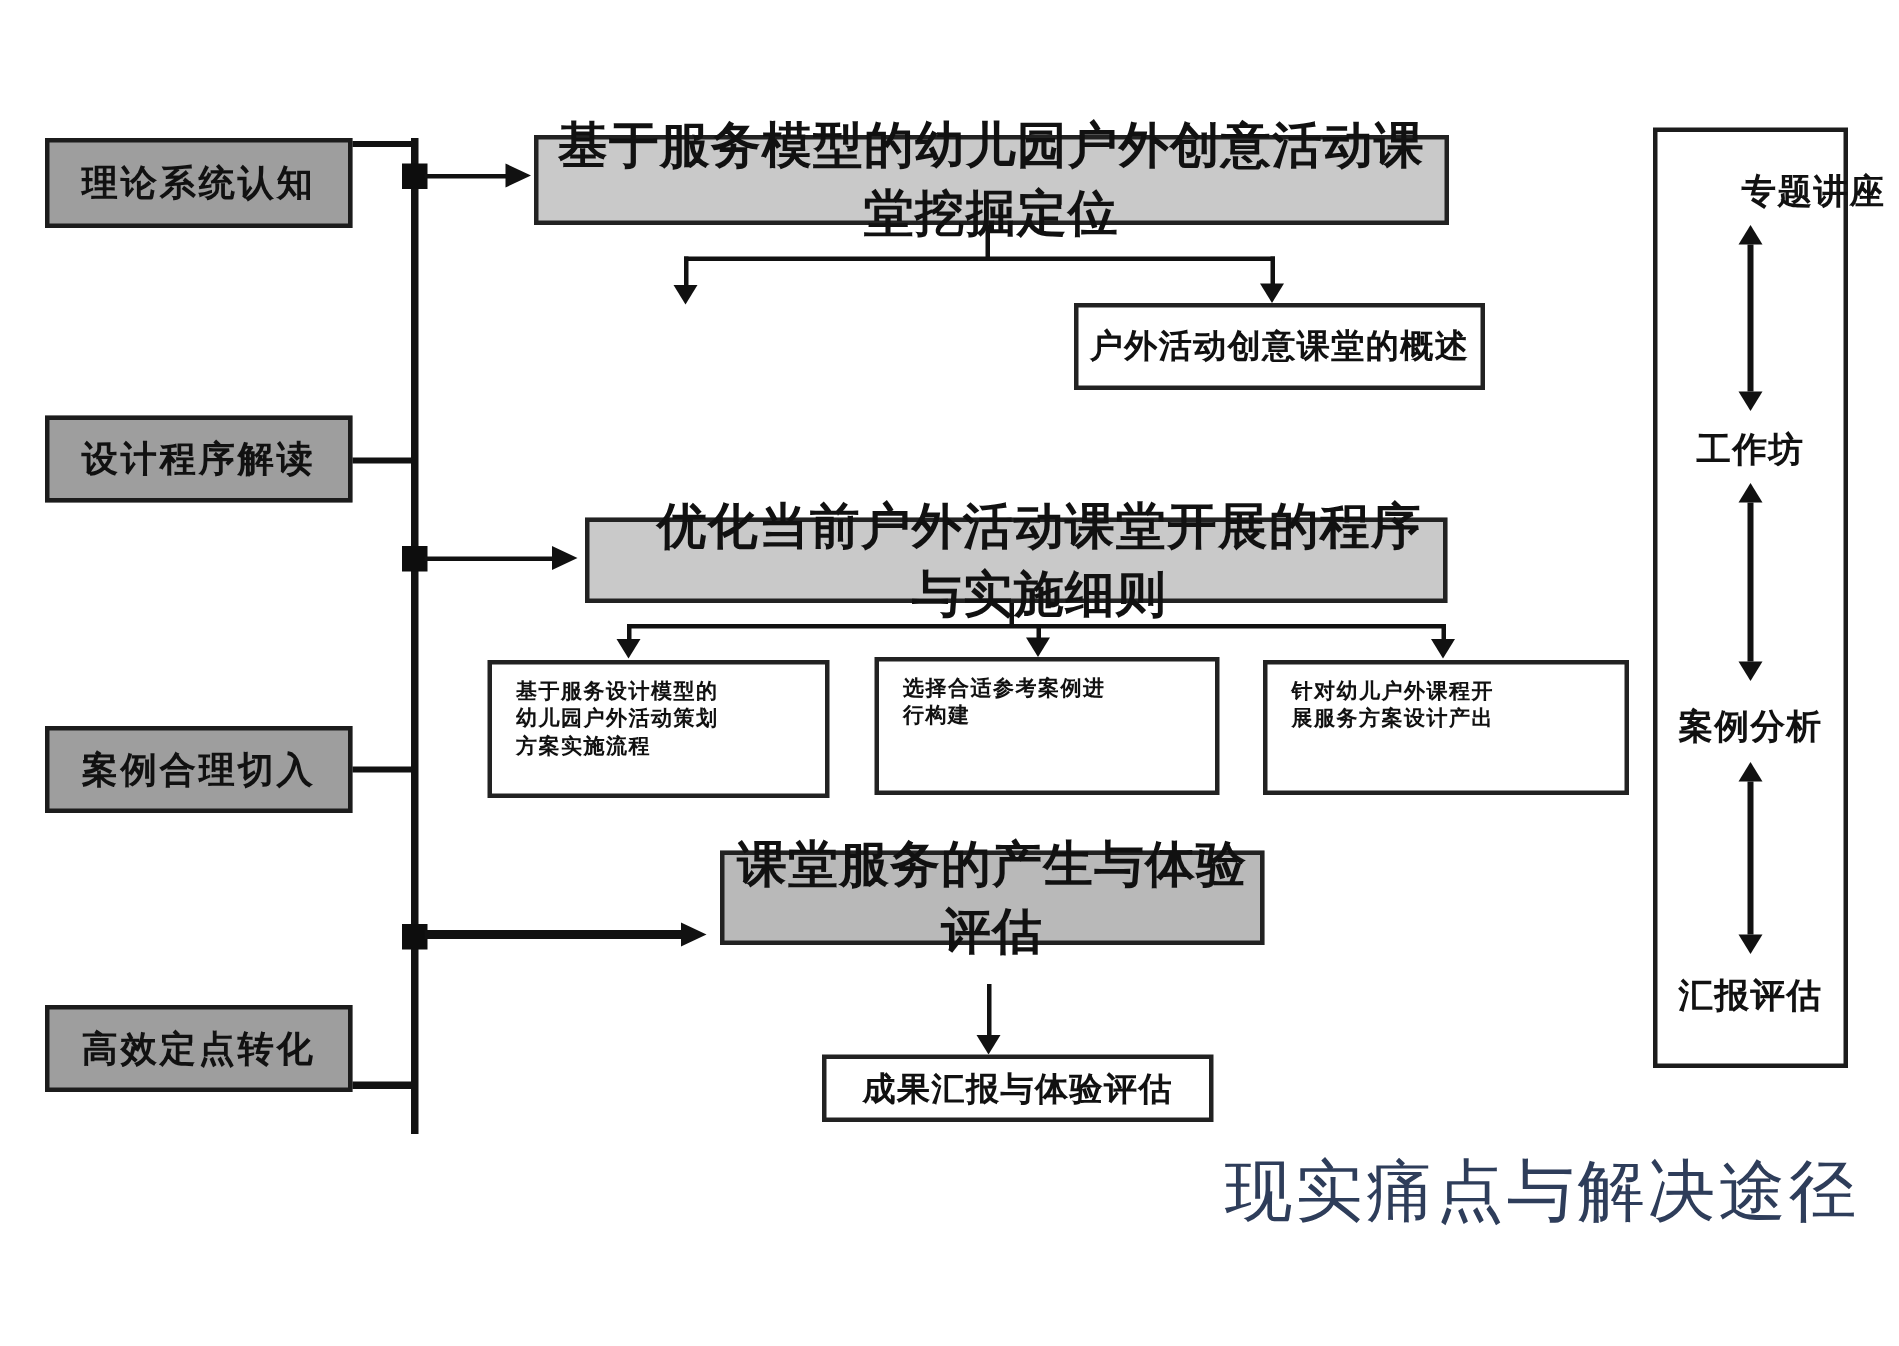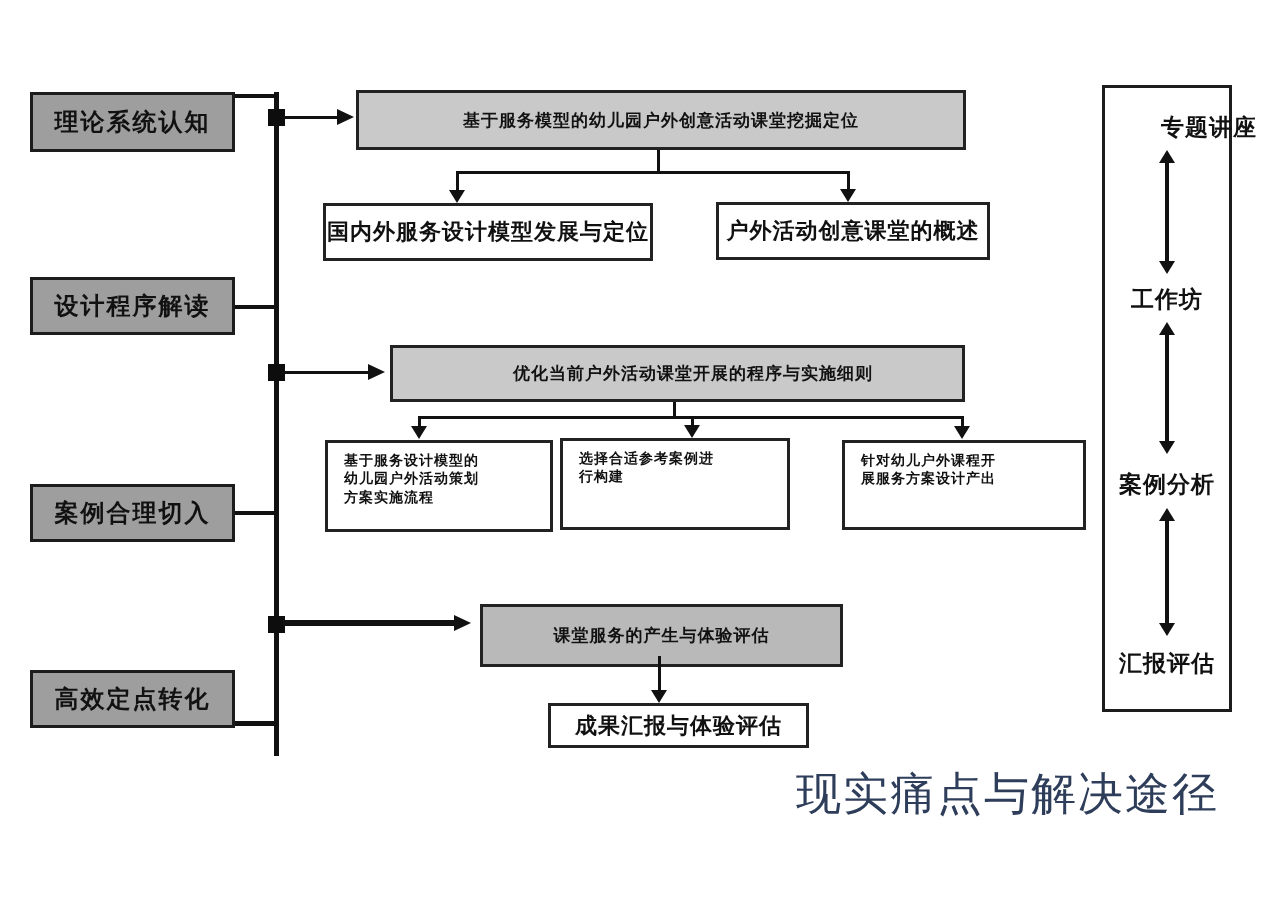--- a/index.html
+++ b/index.html
@@ -5,21 +5,21 @@
   html,body{margin:0;padding:0;background:#ffffff;}
   .canvas{
     position:relative;width:1266px;height:897px;background:#ffffff;overflow:hidden;
     font-family:"Liberation Sans","DejaVu Sans",sans-serif;color:#111;
   }
   .box{position:absolute;box-sizing:border-box;display:flex;align-items:center;justify-content:center;text-align:center;}
   .pillar{
     background:#9e9e9e;border:3px solid #1c1c1c;font-weight:bold;font-size:24px;letter-spacing:2px;
   }
   .stage{
-    background:#c9c9c9;border:3px solid #222;font-weight:bold;font-size:17px;letter-spacing:1px;
+    background:#c9c9c9;border:3px solid #222;font-weight:bold;font-size:33px;letter-spacing:1px;
   }
   .stage.dark{background:#b9b9b9;}
   .leaf{
     background:#ffffff;border:3px solid #222;font-weight:bold;font-size:22px;letter-spacing:1px;
   }
   .leaf.multiline{
     align-items:flex-start;justify-content:flex-start;text-align:left;
     padding:8px 16px;font-size:14px;line-height:1.32;white-space:pre-line;letter-spacing:1px;
   }
   .line{position:absolute;background:#111;}
@@ -30,21 +30,21 @@
     position:absolute;box-sizing:border-box;background:#ffffff;border:3px solid #1c1c1c;
   }
   .track-label{
     position:absolute;width:130px;text-align:center;font-weight:bold;font-size:23px;letter-spacing:1px;
   }
   .varrow{position:absolute;width:16px;display:flex;flex-direction:column;align-items:center;}
   .varrow .tri-up{width:0;height:0;border-left:8px solid transparent;border-right:8px solid transparent;border-bottom:13px solid #111;}
   .varrow .tri-down{width:0;height:0;border-left:8px solid transparent;border-right:8px solid transparent;border-top:13px solid #111;}
   .varrow .shaft{flex:1 1 auto;width:4px;background:#111;}
   .caption{
-    position:absolute;left:796px;top:764px;width:464px;
+    position:absolute;left:796px;top:764px;width:464px;text-align:center;
     font-family:"DejaVu Serif","Liberation Serif",serif;font-size:45px;letter-spacing:2px;
     color:#2e3d5a;font-weight:normal;
   }
 </style>
 </head>
 <body>
 
 <div class="canvas">
 
   <div class="box pillar" style="left:30px;top:92px;width:205px;height:60px;">理论系统认知</div>
@@ -72,42 +72,41 @@
   <div class="head-right" style="left:454px;top:615px;"></div>
 
   <div class="box stage" style="left:356px;top:90px;width:610px;height:60px;">基于服务模型的幼儿园户外创意活动课堂挖掘定位</div>
   <div class="line" style="left:657px;top:150px;width:3px;height:23px;"></div>
   <div class="line" style="left:456px;top:171px;width:394px;height:3px;"></div>
   <div class="line" style="left:456px;top:171px;width:3px;height:22px;"></div>
   <div class="head-down" style="left:449px;top:190px;"></div>
   <div class="line" style="left:847px;top:171px;width:3px;height:21px;"></div>
   <div class="head-down" style="left:840px;top:189px;"></div>
 
-  <div class="box leaf" style="left:323px;top:203px;width:330px;height:58px;">国内外服务设计模型发展与定位</div>
   <div class="box leaf" style="left:716px;top:202px;width:274px;height:58px;">户外活动创意课堂的概述</div>
 
   <div class="box stage" style="left:390px;top:345px;width:575px;height:57px;padding-left:31px;">优化当前户外活动课堂开展的程序与实施细则</div>
   <div class="line" style="left:673px;top:402px;width:3px;height:16px;"></div>
   <div class="line" style="left:418px;top:416px;width:546px;height:3px;"></div>
   <div class="line" style="left:418px;top:416px;width:3px;height:13px;"></div>
   <div class="head-down" style="left:411px;top:426px;"></div>
   <div class="line" style="left:691px;top:416px;width:3px;height:12px;"></div>
   <div class="head-down" style="left:684px;top:425px;"></div>
   <div class="line" style="left:961px;top:416px;width:3px;height:13px;"></div>
   <div class="head-down" style="left:954px;top:426px;"></div>
 
   <div class="box leaf multiline" style="left:325px;top:440px;width:228px;height:92px;">基于服务设计模型的
 幼儿园户外活动策划
 方案实施流程</div>
-  <div class="box leaf multiline" style="left:560px;top:438px;width:230px;height:92px;">选择合适参考案例进
+  <div class="box leaf multiline" style="left:583px;top:438px;width:230px;height:92px;">选择合适参考案例进
 行构建</div>
   <div class="box leaf multiline" style="left:842px;top:440px;width:244px;height:90px;">针对幼儿户外课程开
 展服务方案设计产出</div>
 
-  <div class="box stage dark" style="left:480px;top:604px;width:363px;height:63px;">课堂服务的产生与体验评估</div>
+  <div class="box stage dark" style="left:480px;top:567px;width:363px;height:63px;">课堂服务的产生与体验评估</div>
   <div class="line" style="left:658px;top:656px;width:3px;height:36px;"></div>
   <div class="head-down" style="left:651px;top:690px;"></div>
   <div class="box leaf" style="left:548px;top:703px;width:261px;height:45px;">成果汇报与体验评估</div>
 
   <div class="panel" style="left:1102px;top:85px;width:130px;height:627px;"></div>
   <div class="track-label" style="left:1144px;top:112px;">专题讲座</div>
   <div class="track-label" style="left:1102px;top:284px;">工作坊</div>
   <div class="track-label" style="left:1102px;top:469px;">案例分析</div>
   <div class="track-label" style="left:1102px;top:648px;">汇报评估</div>
 

